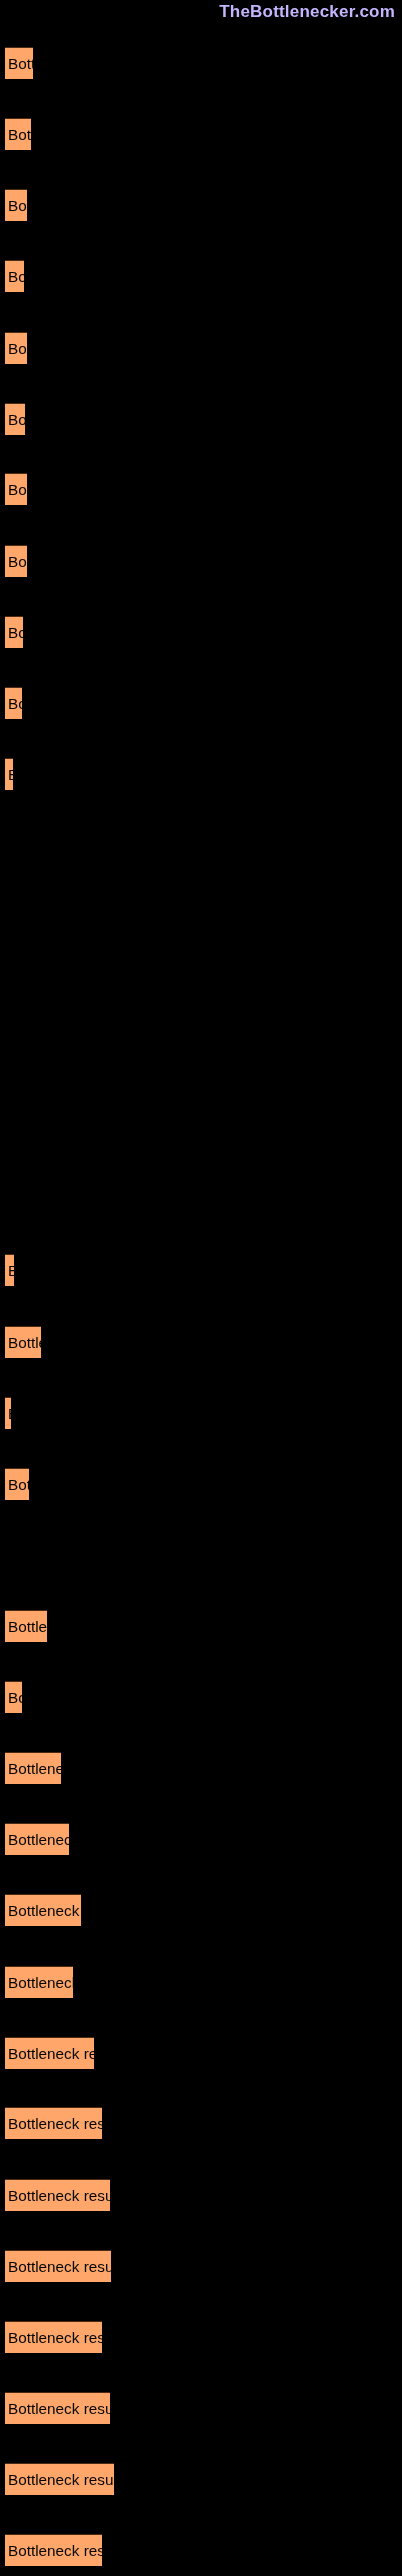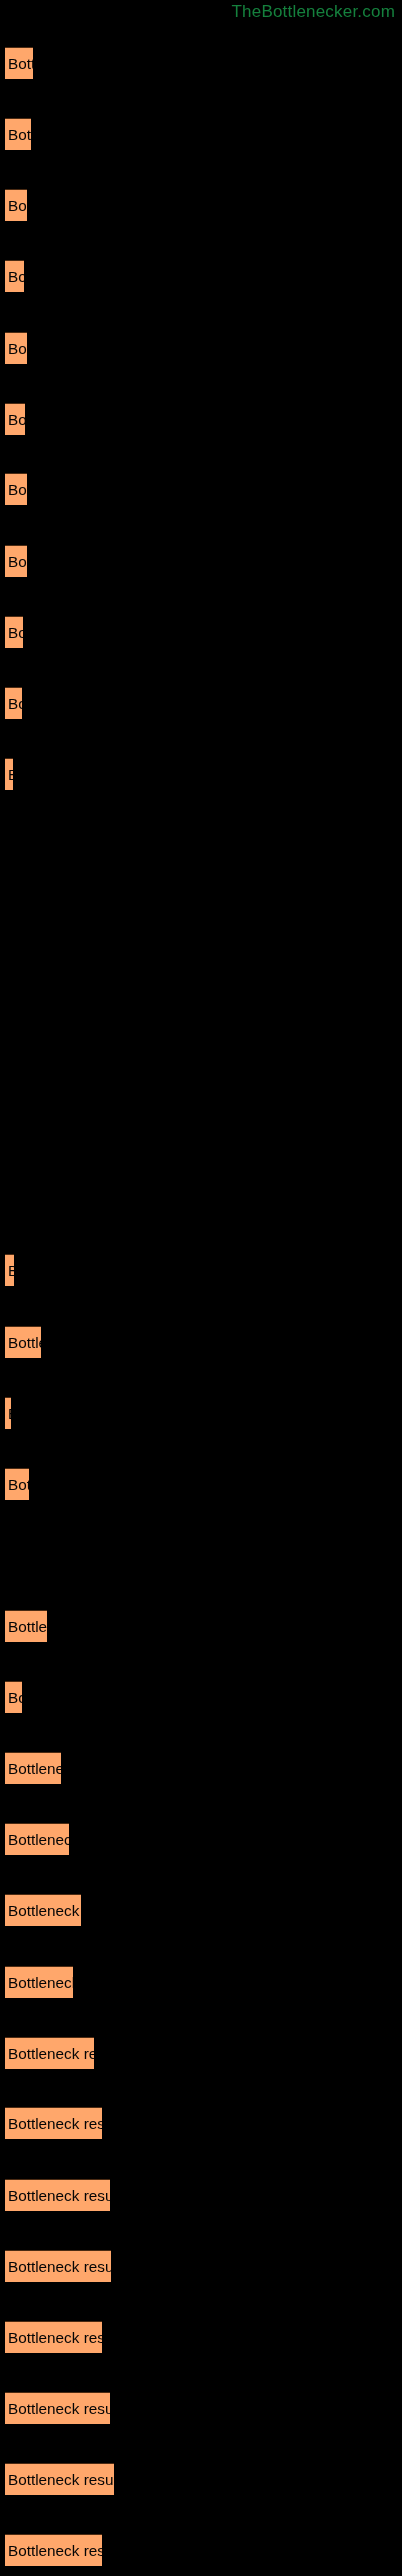--- a/index.html
+++ b/index.html
@@ -12,23 +12,23 @@
   #chart-root {
     position:relative;
     width:403px;
     height:2576px;
     background:#000000;
   }
   #chart-title {
     position:absolute;
     top:1.6px;
     right:8px;
-    color:#15803d;
+    color:#c4b5fd;
     font-size:17px;
-    font-weight:400;
+    font-weight:700;
     letter-spacing:0.2px;
     white-space:nowrap;
     line-height:19.3px;
   }
   #plot-area {
     position:absolute;
     left:0; top:0;
     width:403px;
     height:2576px;
   }

